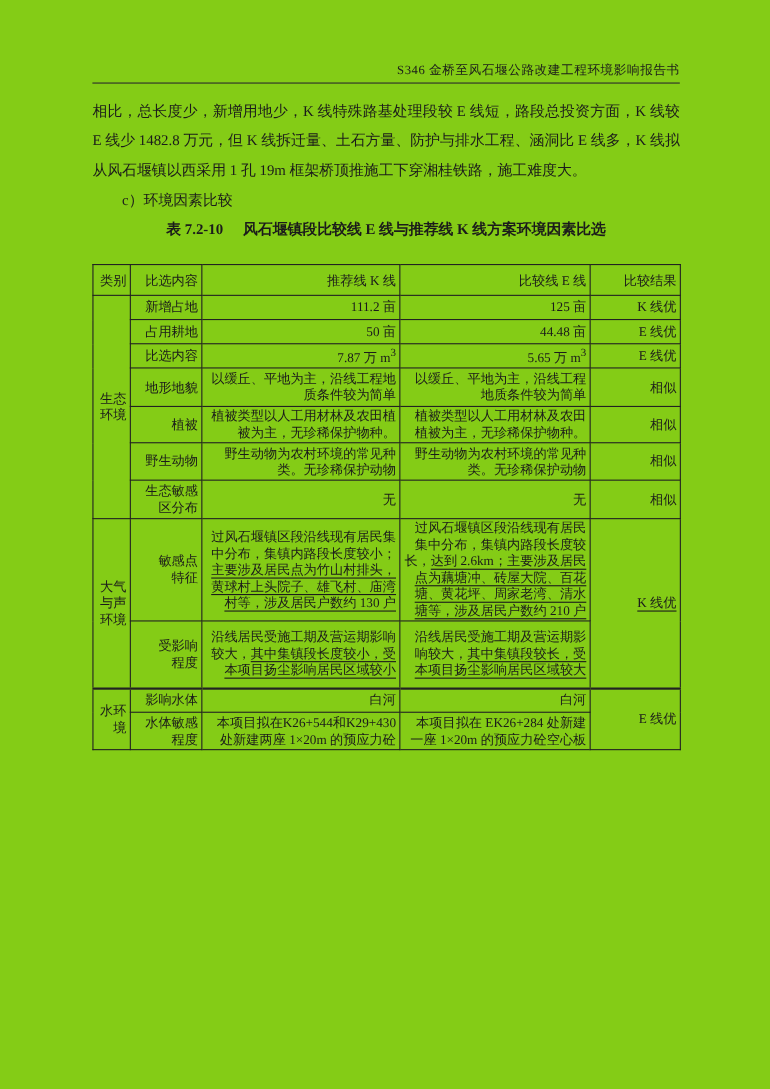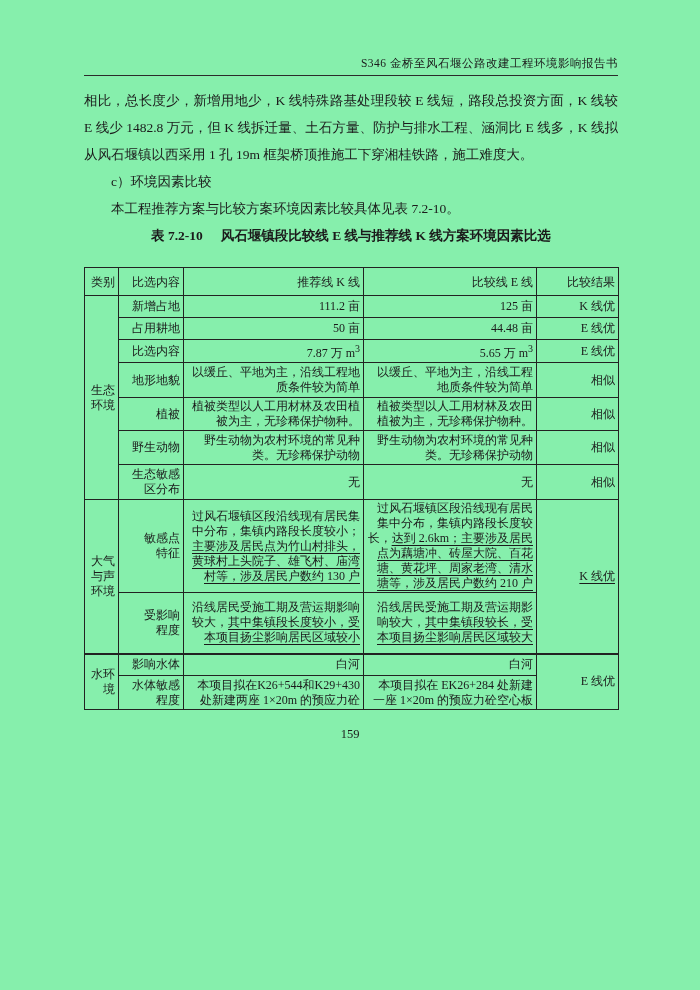--- a/index.html
+++ b/index.html
@@ -1,19 +1,19 @@
 <!DOCTYPE html>
 <html><head>
 <meta charset="utf-8">
 <style>
   html,body{margin:0;padding:0;background:#e8e8e8;}
   .page{
     position:relative;
     width:700px;height:990px;
-    background:#86efac;
+    background:#84cc16;
     margin:0 auto;
     font-family:"Liberation Serif","DejaVu Serif",serif;
     color:#1b1b1b;
     overflow:hidden;
   }
   .doc-header{
     margin:0 82px 0 84px;
     padding-top:56px;
     padding-bottom:4px;
     text-align:right;
@@ -67,21 +67,20 @@
 
 <div class="page">
 
   <div class="doc-header">
     <span>S346 金桥至风石堰公路改建工程环境影响报告书</span>
   </div>
 
   <div class="body-text">
     <p>相比，总长度少，新增用地少，K 线特殊路基处理段较 E 线短，路段总投资方面，K 线较 E 线少 1482.8 万元，但 K 线拆迁量、土石方量、防护与排水工程、涵洞比 E 线多，K 线拟从风石堰镇以西采用 1 孔 19m 框架桥顶推施工下穿湘桂铁路，施工难度大。</p>
     <p class="indent">c）环境因素比较</p>
-    <p class="indent">本工程推荐方案与比较方案环境因素比较具体见表 7.2-10。</p>
   </div>
 
   <div class="tbl-caption">
     <span class="cap-no">表 7.2-10</span><span>风石堰镇段比较线 E 线与推荐线 K 线方案环境因素比选</span>
   </div>
 
   <table class="cmp">
     <colgroup>
       <col style="width:34px">
         <col style="width:65px">
@@ -168,15 +167,14 @@
     </tr>
     <tr style="height:34px">
       <td class="prewrap">水体敏感
 程度</td>
       <td>本项目拟在K26+544和K29+430处新建两座 1×20m 的预应力砼</td>
       <td>本项目拟在 EK26+284 处新建一座 1×20m 的预应力砼空心板</td>
     </tr>
   </tbody>
     </table>
 
-  <div class="page-num">159</div>
 
 </div>
 
 </body></html>

